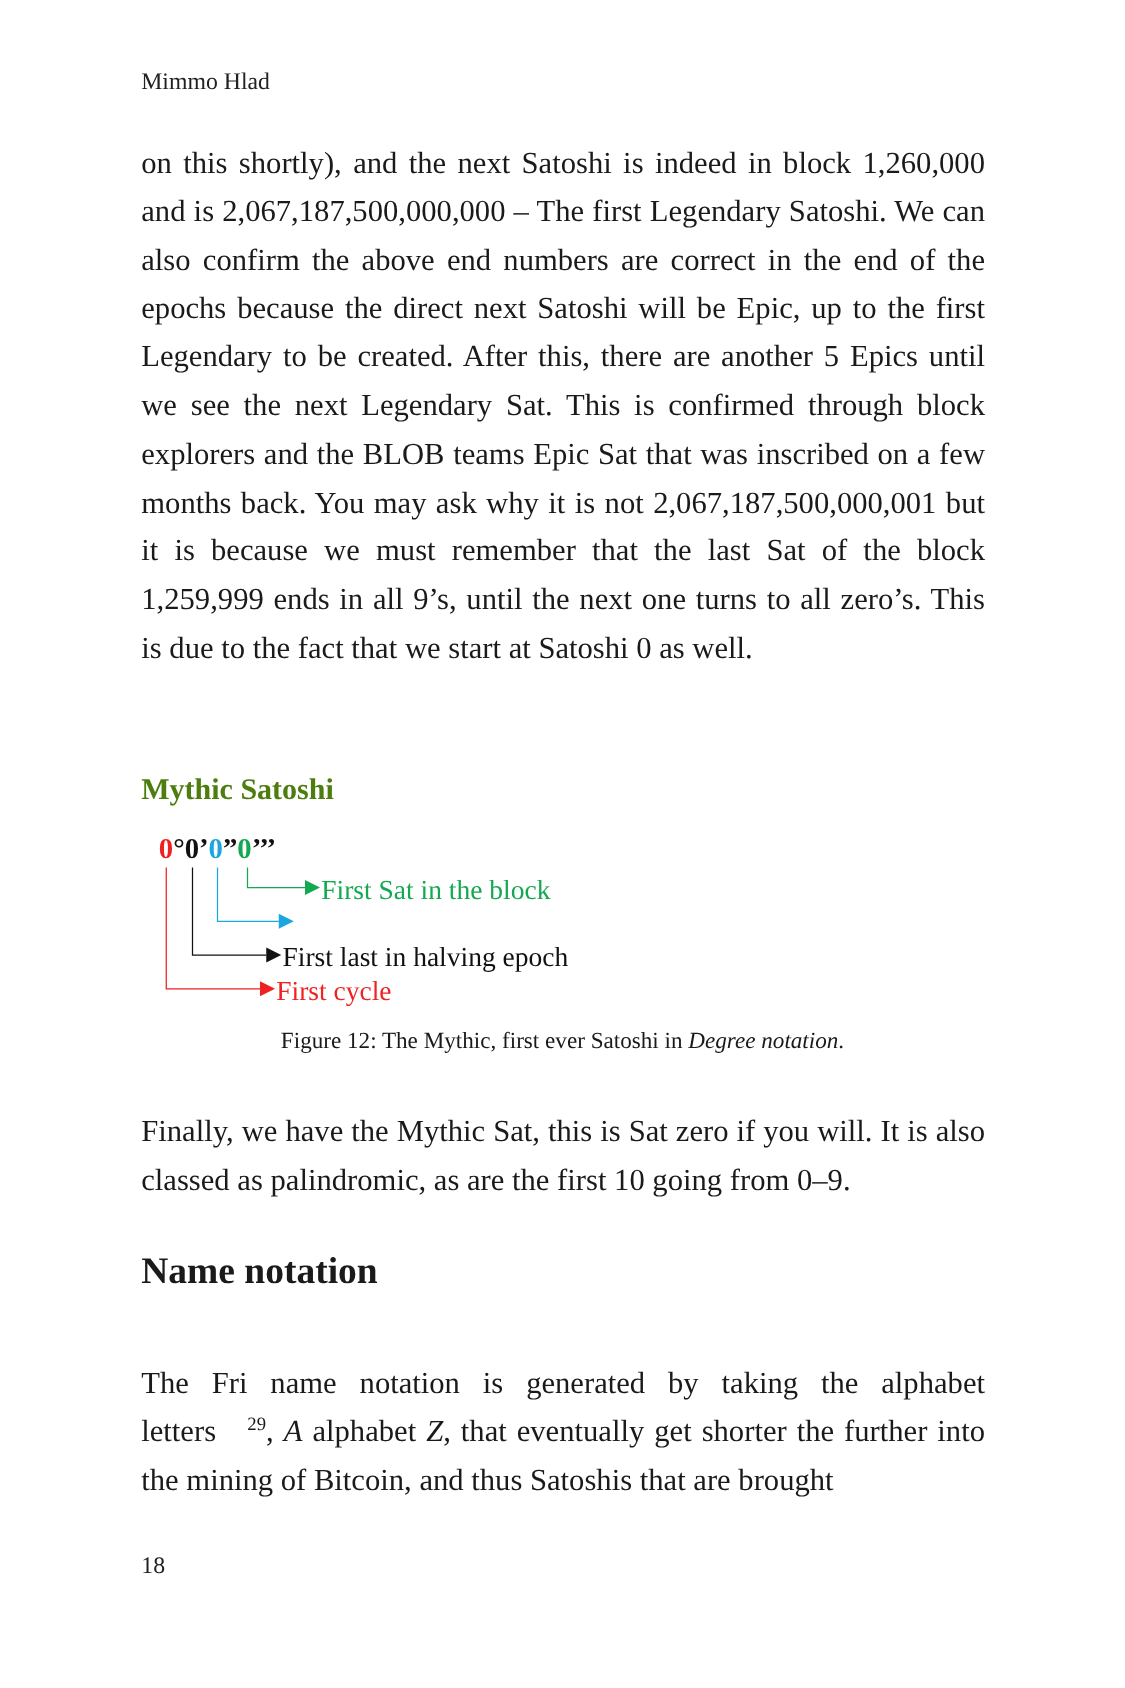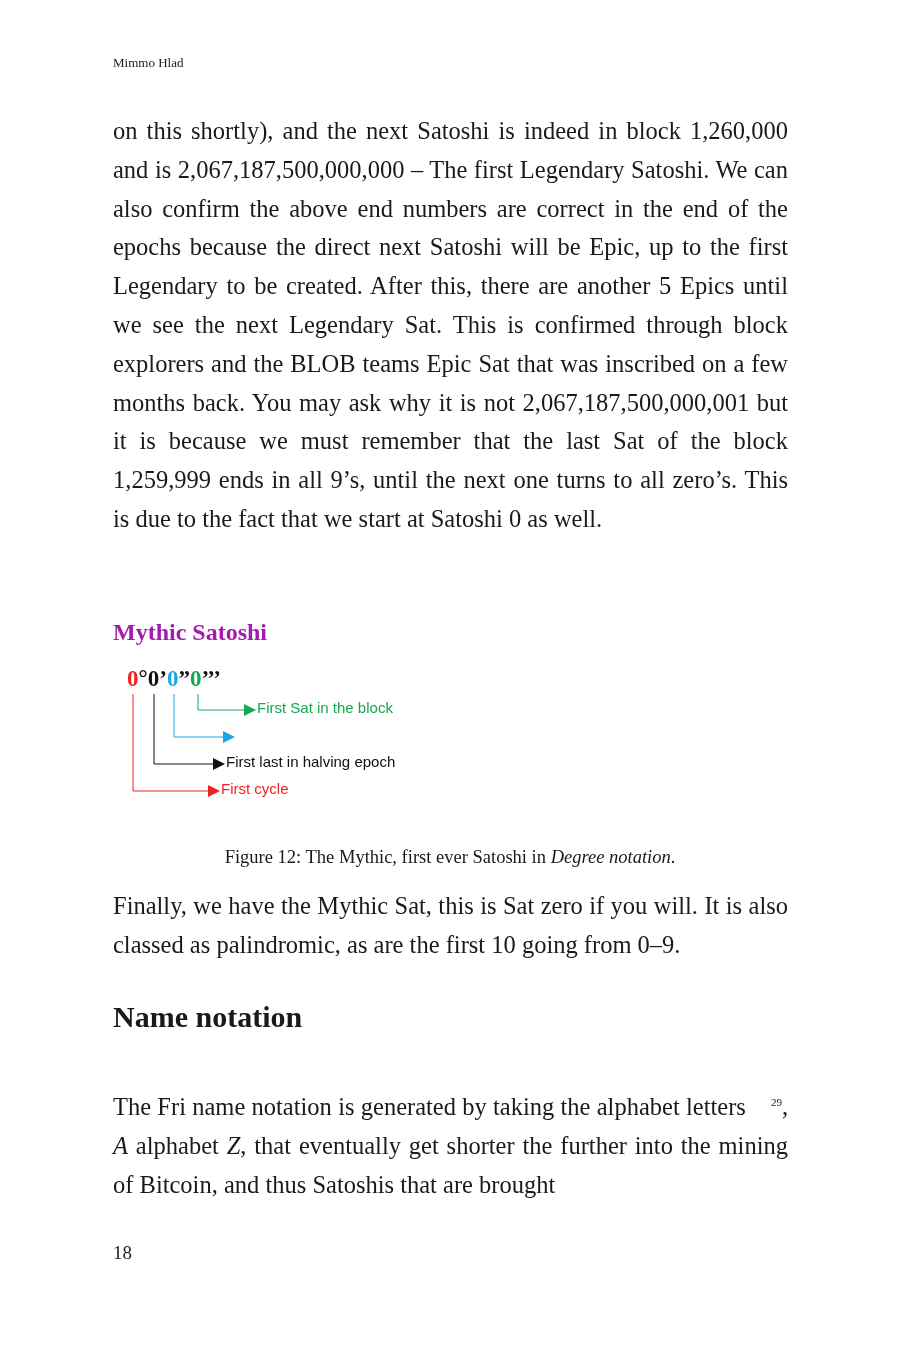--- a/index.html
+++ b/index.html
@@ -13,21 +13,21 @@
       position: relative;
       overflow: hidden;
       font-family: "DejaVu Serif", "Liberation Serif", serif;
       color: #1a1a1a;
     }
     .running-head {
       position: absolute;
       left: 113px;
       top: 55px;
       font-family: "Liberation Serif", serif;
-      font-size: 13px;
+      font-size: 19px;
       color: #222;
     }
     .para {
       position: absolute;
       left: 113px;
       width: 675px;
       font-family: "Liberation Serif", serif;
       font-size: 24.5px;
       line-height: 38.8px;
       text-align: justify;
@@ -38,21 +38,21 @@
     .para-2 { top: 887px; }
     .para-3 { top: 1088px; }
     .subsection-title {
       position: absolute;
       left: 113px;
       top: 619px;
       font-family: "Liberation Serif", serif;
       font-weight: bold;
       font-size: 24px;
       margin: 0;
-      color: #a21caf;
+      color: #4d7c0f;
     }
     .section-title {
       position: absolute;
       left: 113px;
       top: 1000px;
       font-family: "Liberation Serif", serif;
       font-weight: bold;
       font-size: 30px;
       margin: 0;
       color: #1a1a1a;
@@ -74,41 +74,40 @@
       font-size: 23px;
       letter-spacing: 0px;
     }
     .fig-svg {
       position: absolute;
       left: 0;
       top: 0;
     }
     .label {
       position: absolute;
-      font-family: Liberation Sans, sans-serif;
-      font-size: 15px;
+      font-family: Liberation Serif, serif;
+      font-size: 22px;
       white-space: nowrap;
     }
     .label-green { left: 257px; top: 39px; color: #13a851; }
     .label-blue { left: 236px; top: 66px; color: #1aa7e0; }
     .label-black { left: 226px; top: 93px; color: #111; }
     .label-red { left: 221px; top: 120px; color: #ee2222; }
     .caption {
       position: absolute;
       left: 0;
       top: 163px;
       width: 900px;
       text-align: center;
       font-family: "Liberation Serif", serif;
       font-size: 18.5px;
       color: #1a1a1a;
-      margin-top: 24px;
     }
     .caption em { font-style: italic; }
-    sup { font-size: 11px; line-height: 0; vertical-align: super; margin-left: 25px; }
+    sup { font-size: 15px; line-height: 0; vertical-align: super; margin-left: 25px; }
     .page-number {
       position: absolute;
       left: 113px;
       top: 1242px;
       font-family: "Liberation Serif", serif;
       font-size: 19px;
       color: #222;
       text-align: center;
     }
   </style>

